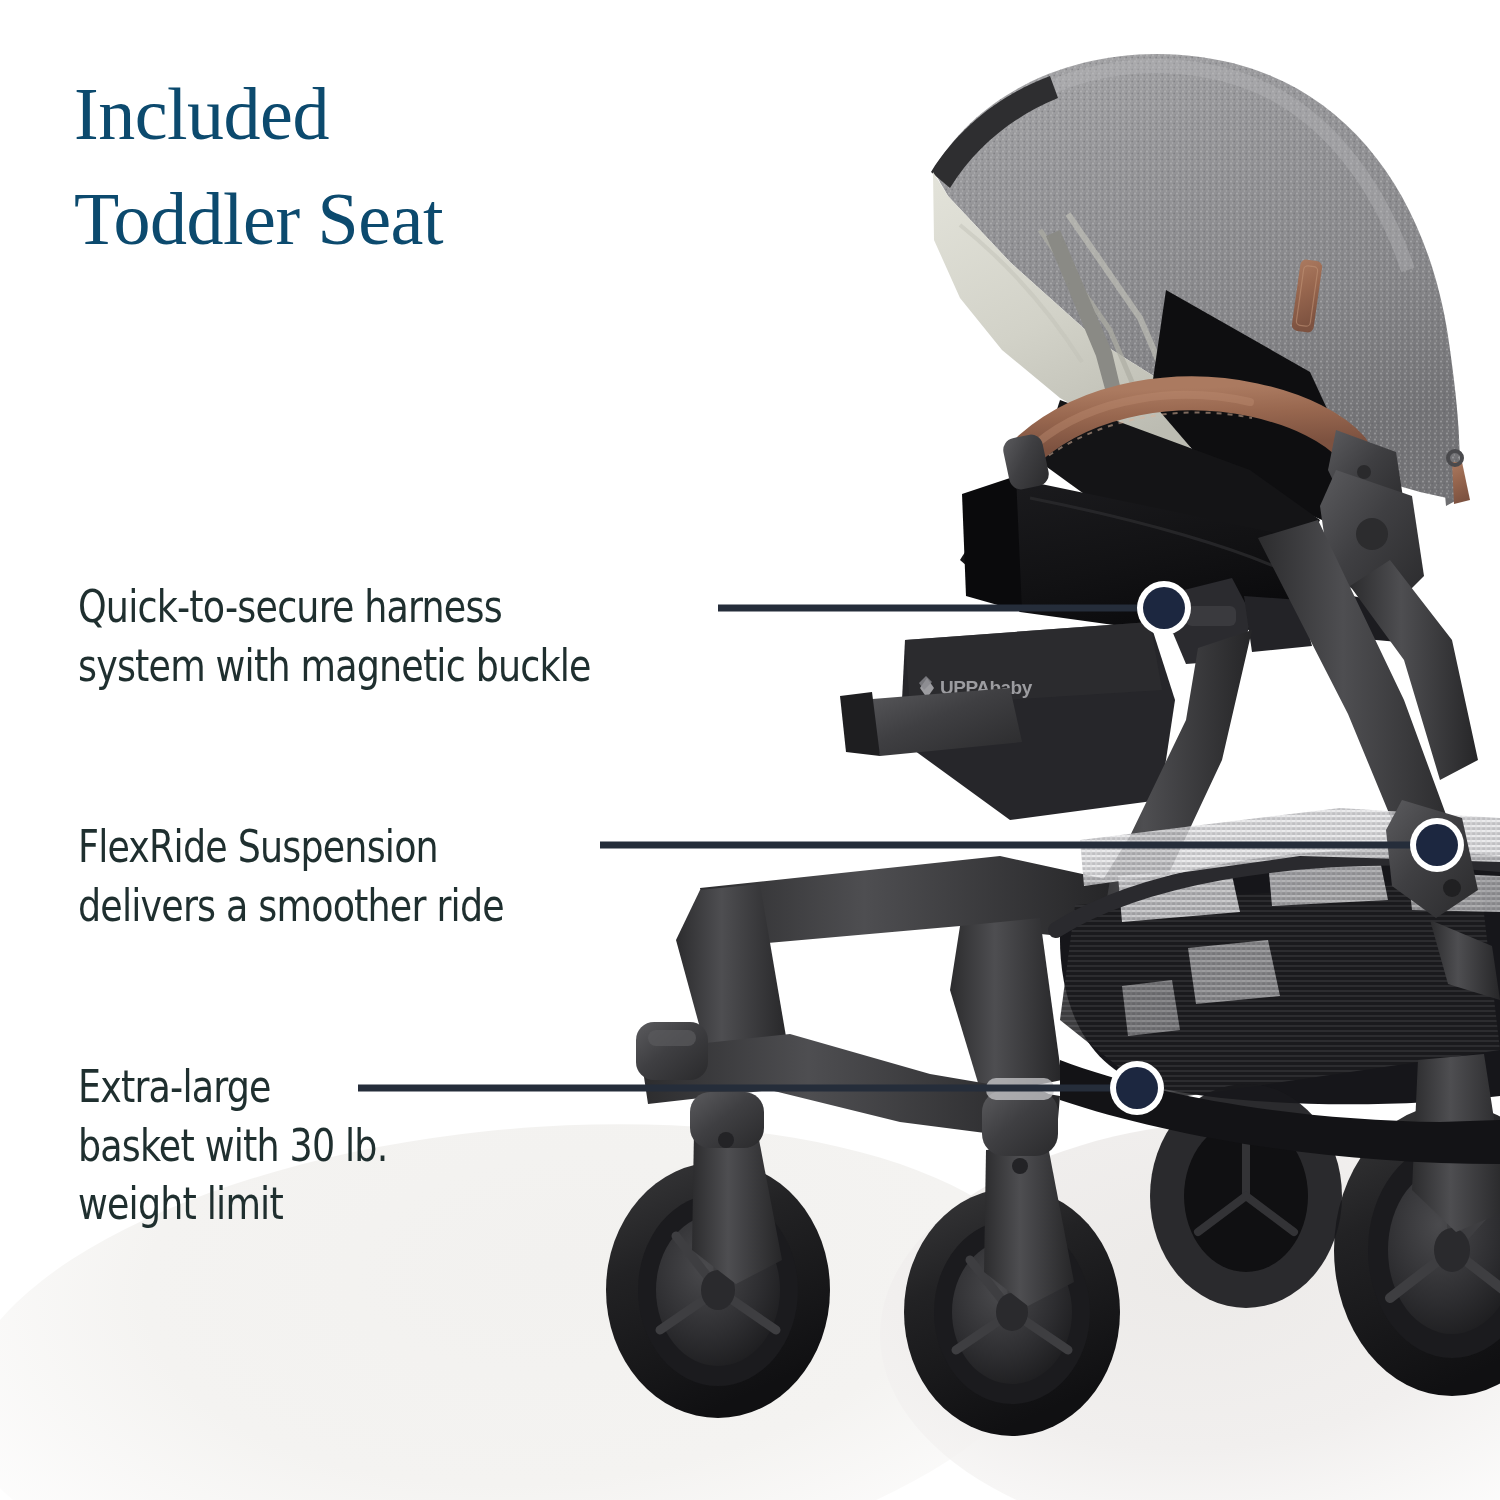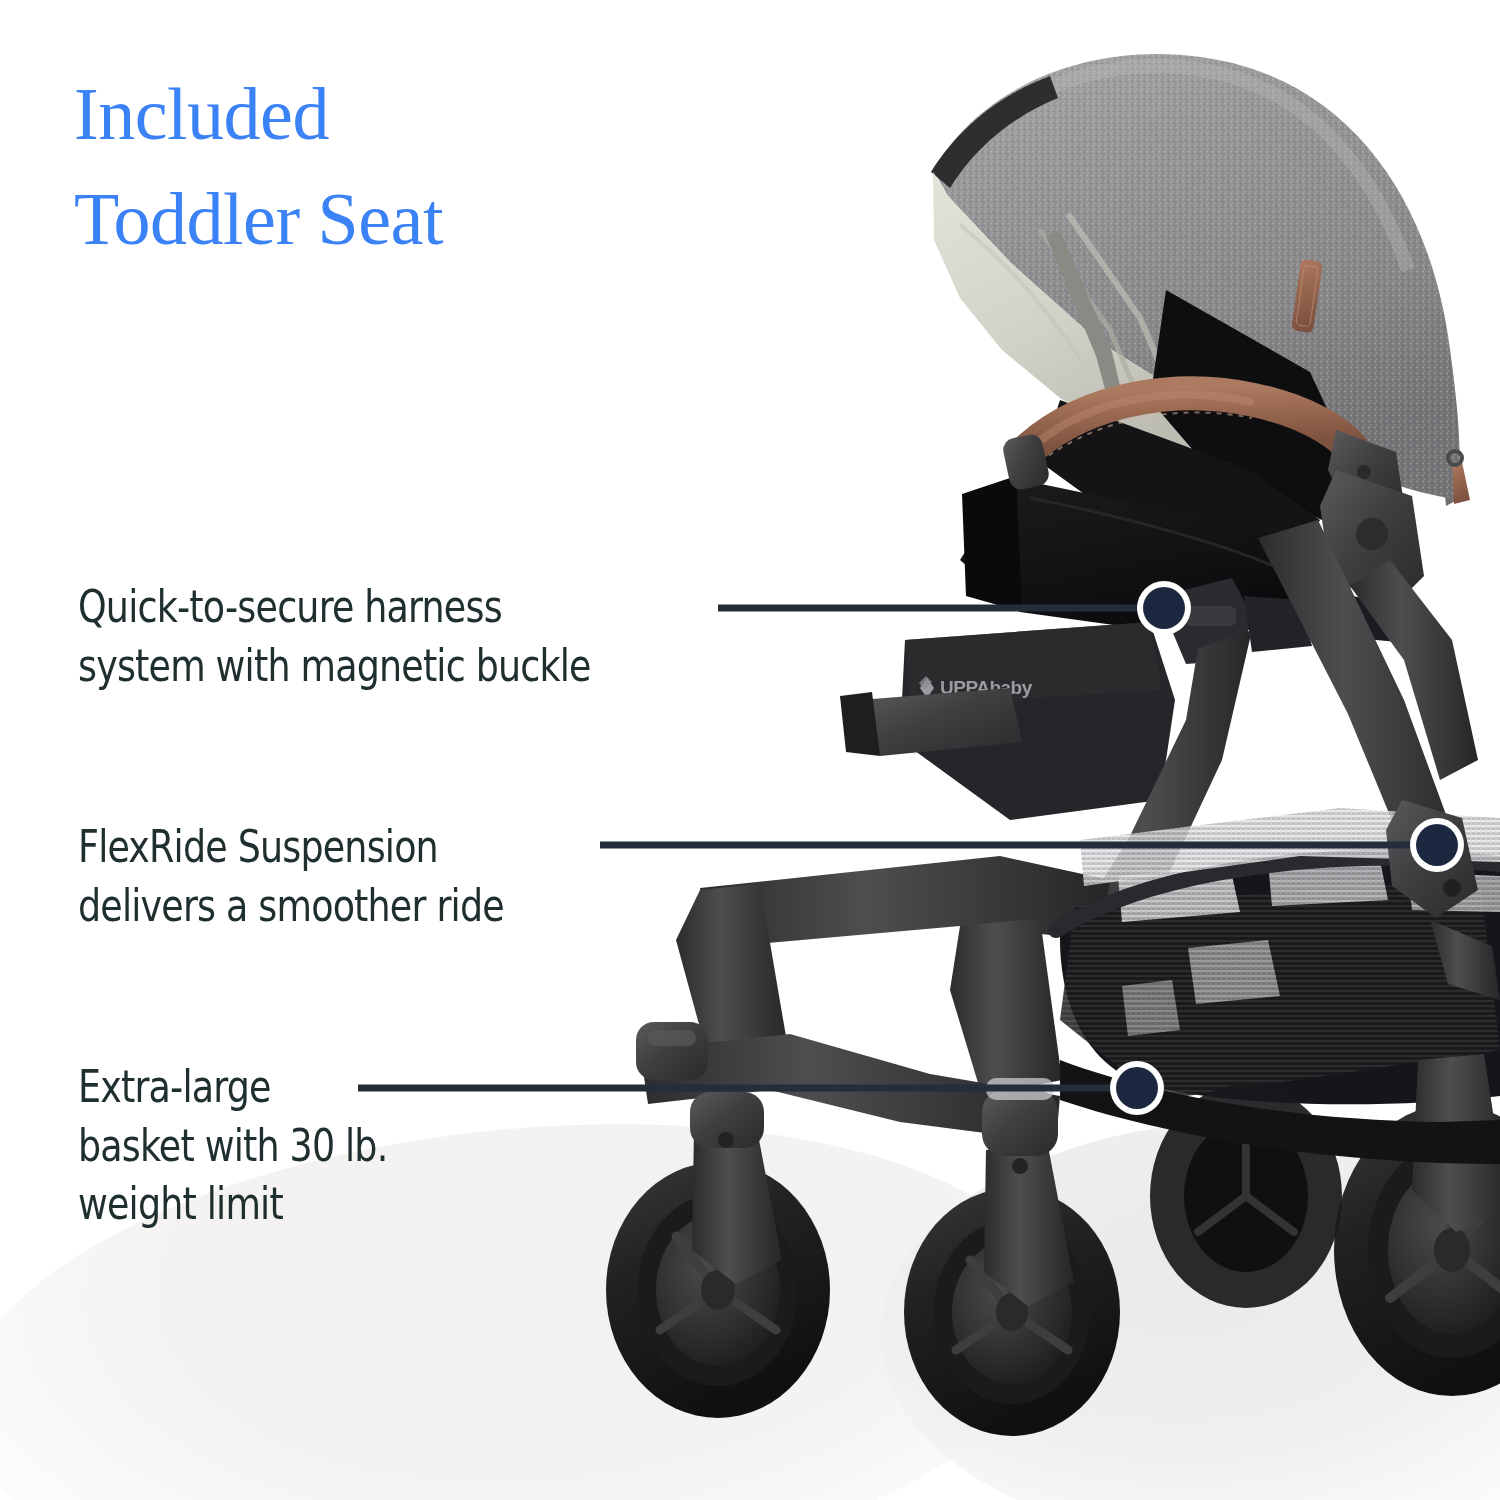--- a/index.html
+++ b/index.html
@@ -43,21 +43,21 @@
   
   .headline {
     position: absolute;
     left: 74px;
     top: 62px;
     width: 700px;
     font-family: "Liberation Serif", "DejaVu Serif", serif;
     font-size: 74px;
     line-height: 1.42;
     letter-spacing: -0.5px;
-    color: #3b82f6;
+    color: #0c4a6e;
     font-weight: 400;
     white-space: pre-line;
   }
 
   
   .callout-text {
     position: absolute;
     font-family: "DejaVu Sans", "Liberation Sans", sans-serif;
     font-size: 45px;
     line-height: 1.30;

